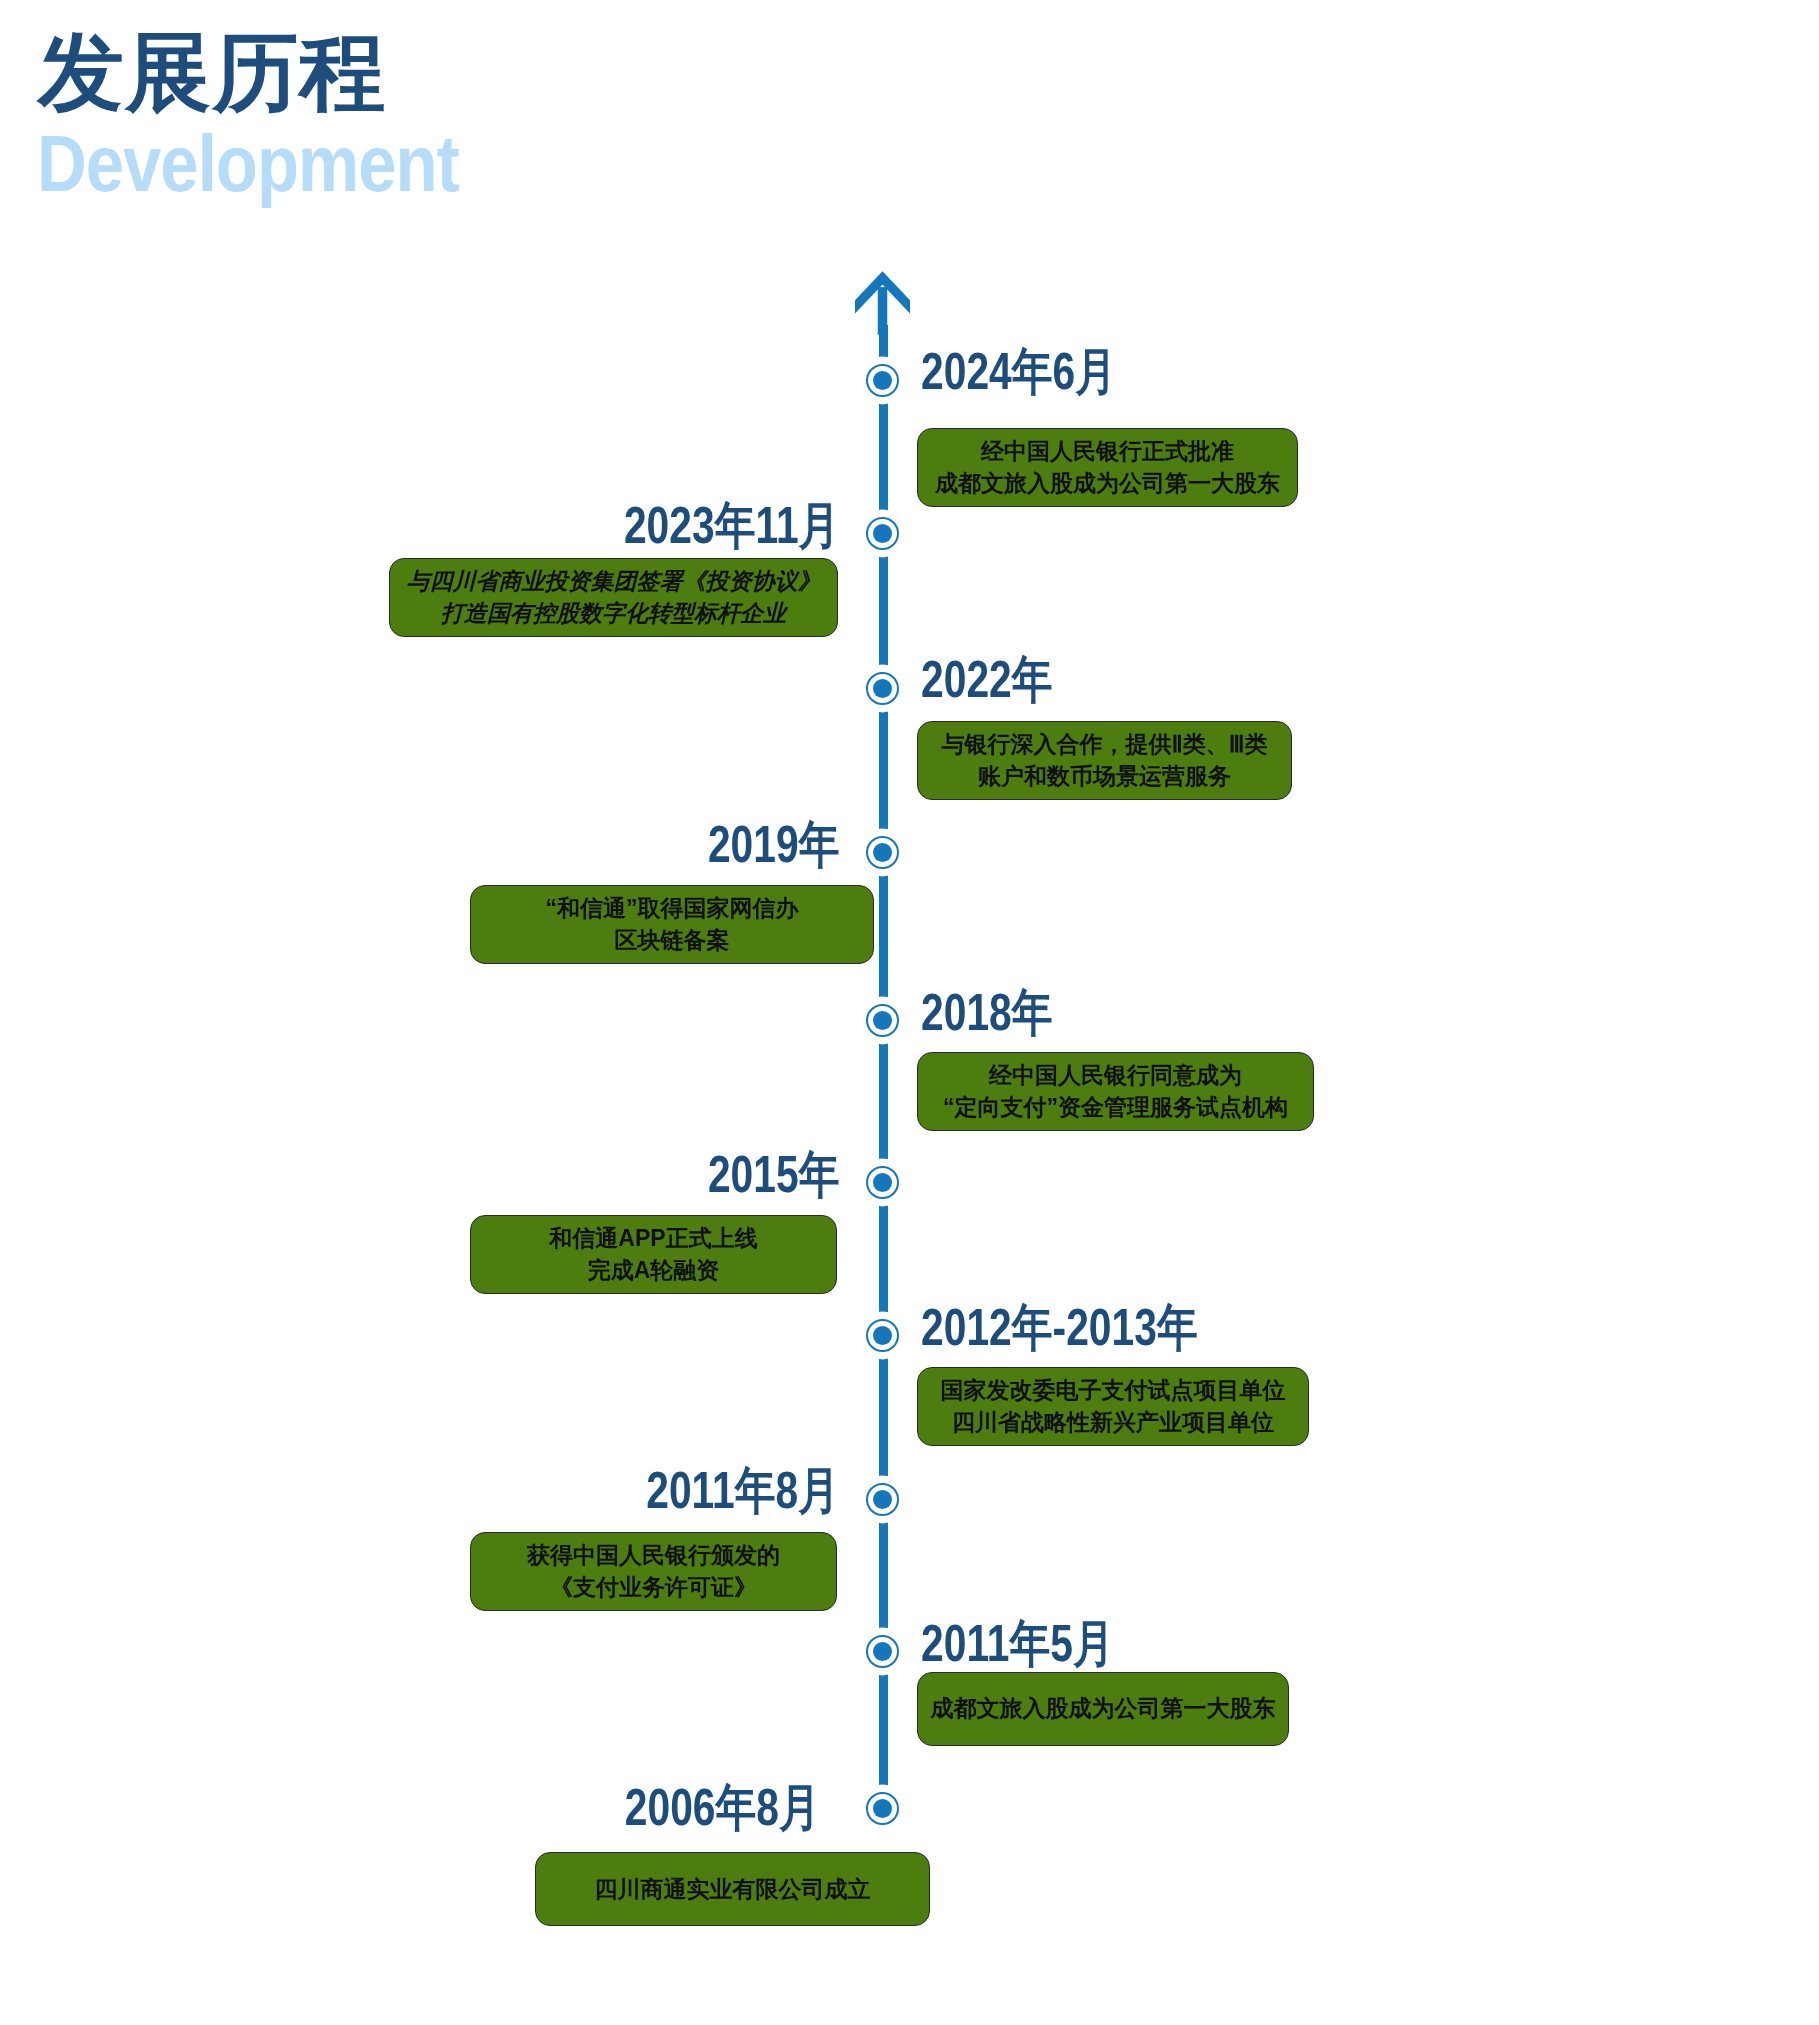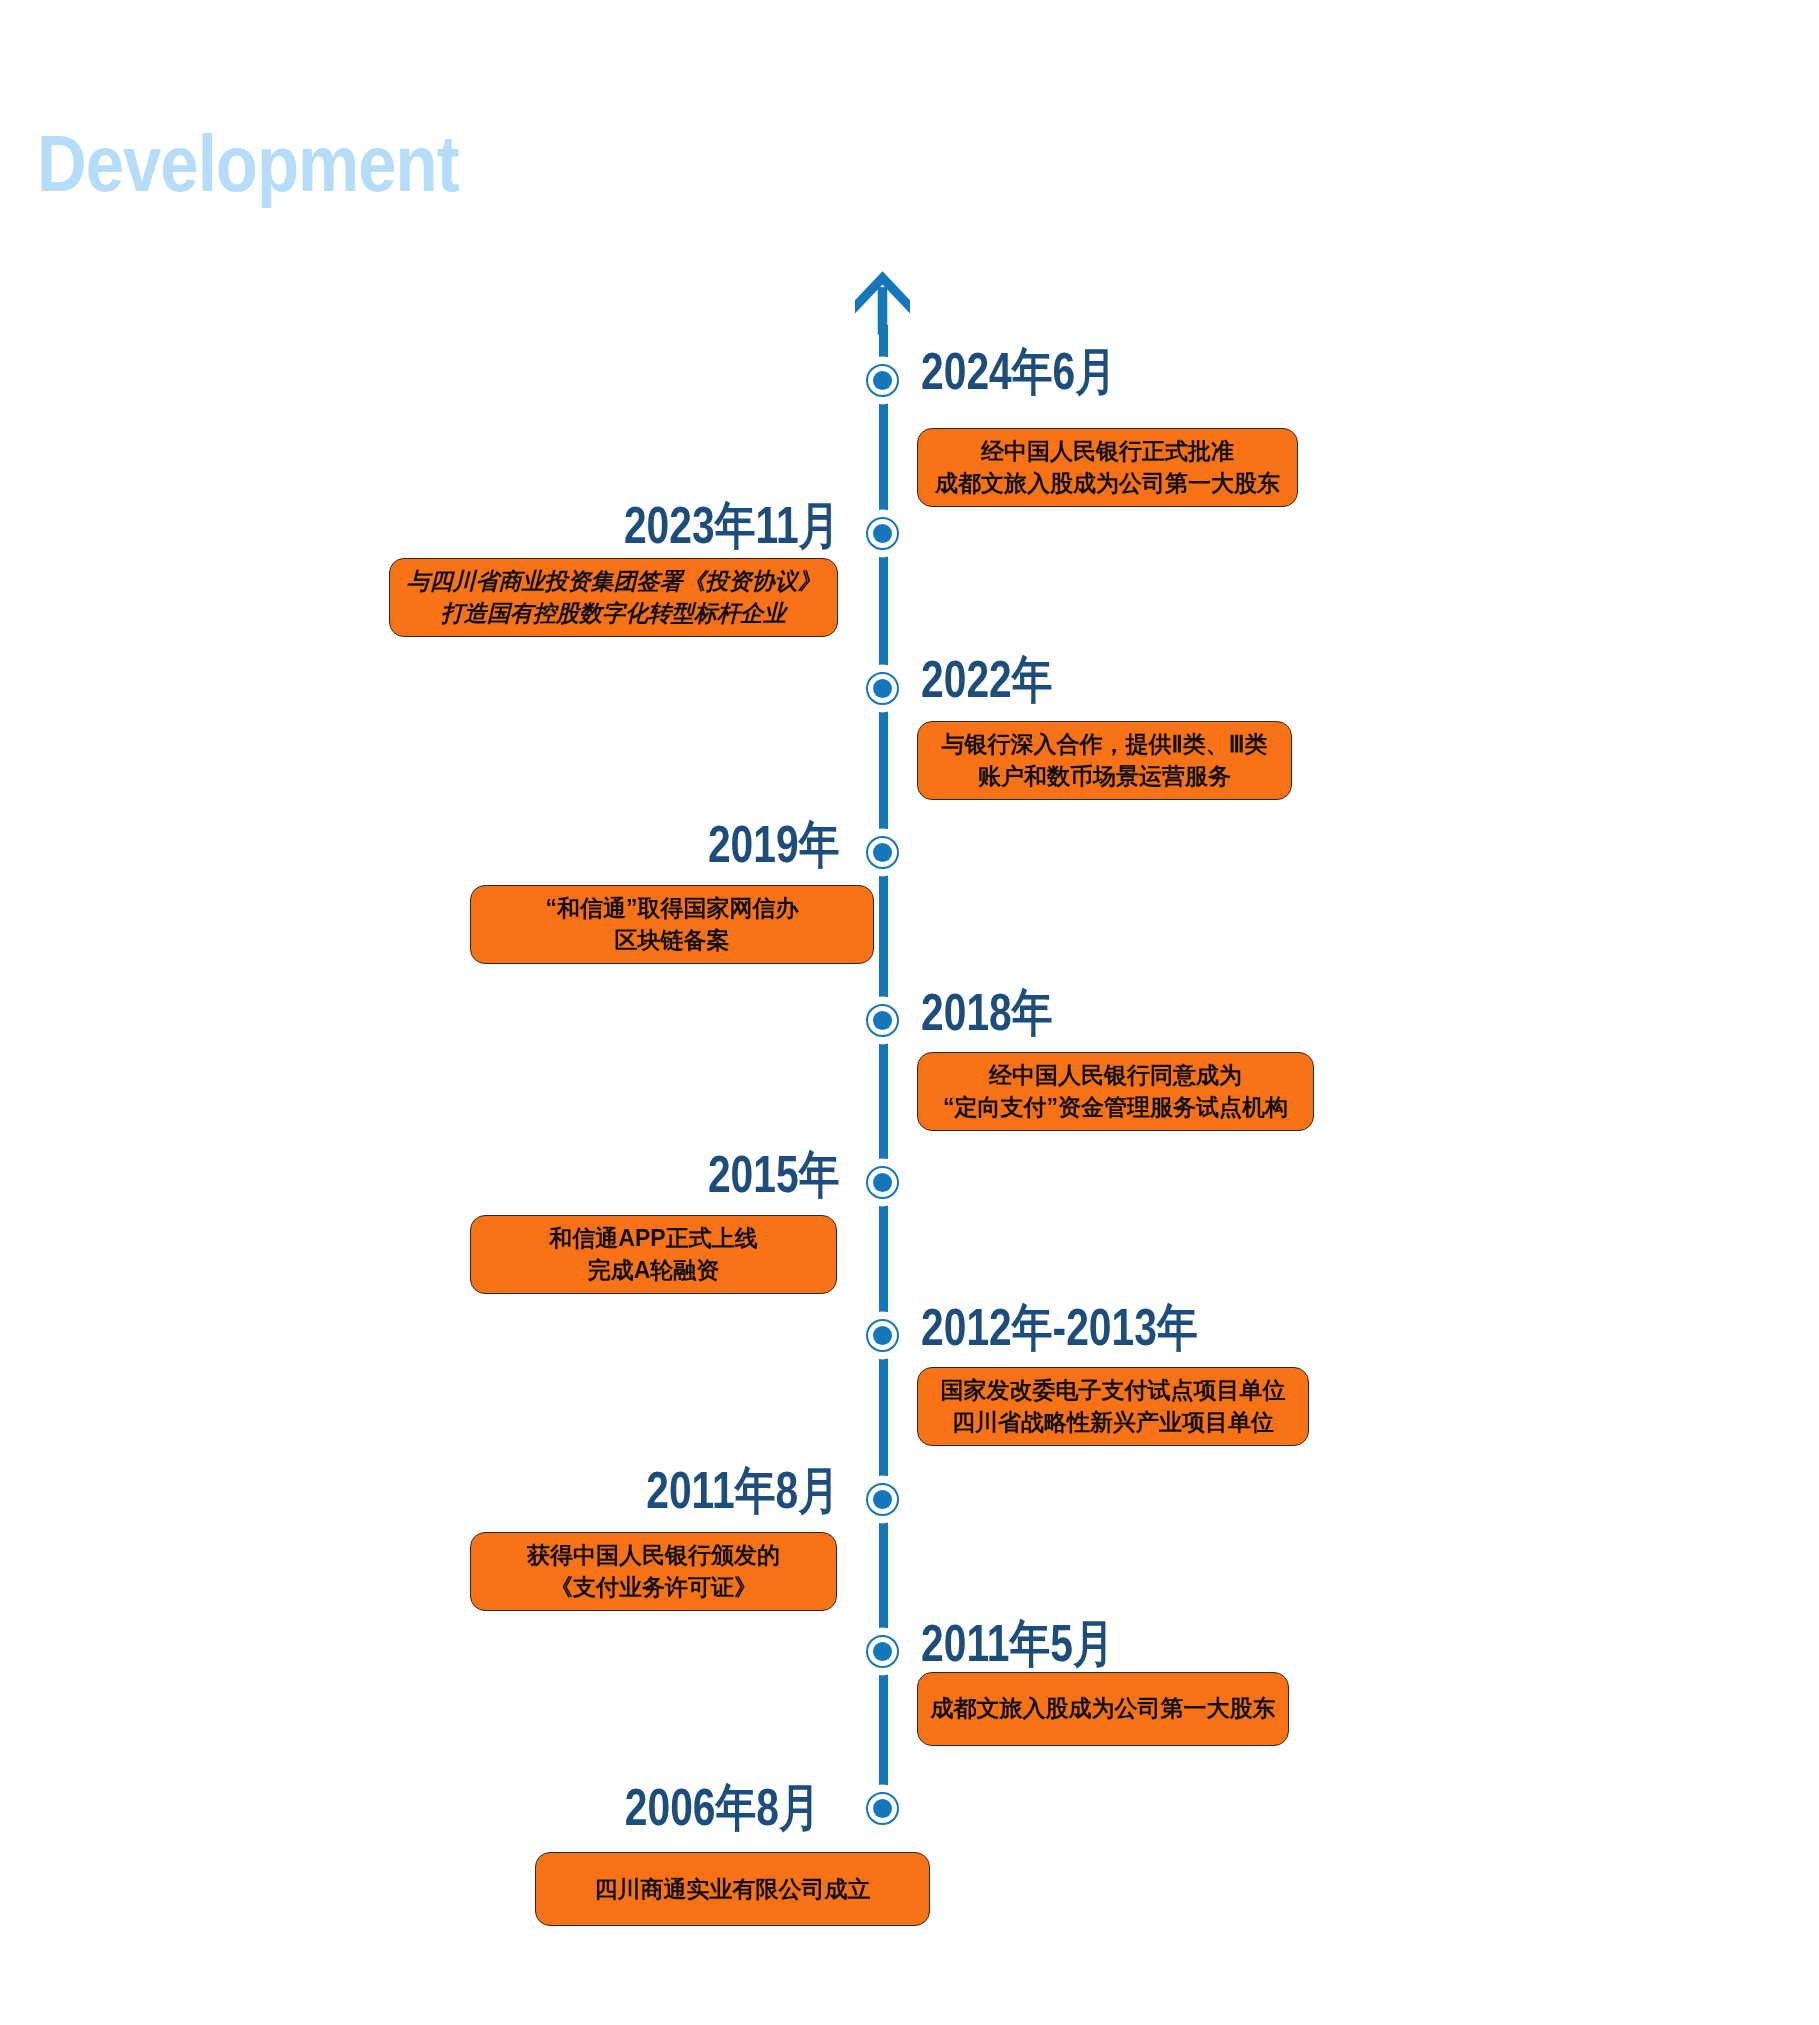--- a/index.html
+++ b/index.html
@@ -40,35 +40,36 @@
   .date{
     position:absolute;font-size:51px;line-height:58px;font-weight:900;
     color:#1c4d7d;white-space:nowrap;
   }
   .date.right{transform:scaleX(0.8);transform-origin:left center;}
   .date.left{transform:scaleX(0.8);transform-origin:right center;text-align:right;}
 
   
   .box{
     position:absolute;box-sizing:border-box;
-    background:#f97316;border:1.6px solid #2a2a2a;border-radius:15px;
+    background:#4d7c0f;border:1.6px solid #2a2a2a;border-radius:15px;
     min-height:69px;padding:6.4px 14px;
     display:flex;flex-direction:column;align-items:center;justify-content:center;
     text-align:center;
   }
   .box .line{
     font-size:23px;line-height:32px;font-weight:bold;color:#101010;
     white-space:nowrap;
   }
 </style>
 </head>
 <body>
 
 <div id="canvas">
 
+  <div class="title-cn">发展历程</div>
   <div class="title-en">Development</div>
 
   <div class="tl-line"></div>
 
   <svg class="tl-arrow" viewBox="0 0 104 120" xmlns="http://www.w3.org/2000/svg">
     <polygon points="52,0 104,55 104,80 52,25 0,80 0,55" fill="#1477bb"></polygon>
     <rect x="43" y="30" width="18" height="90" fill="#1477bb"></rect>
   </svg>
 
   <div id="events">

